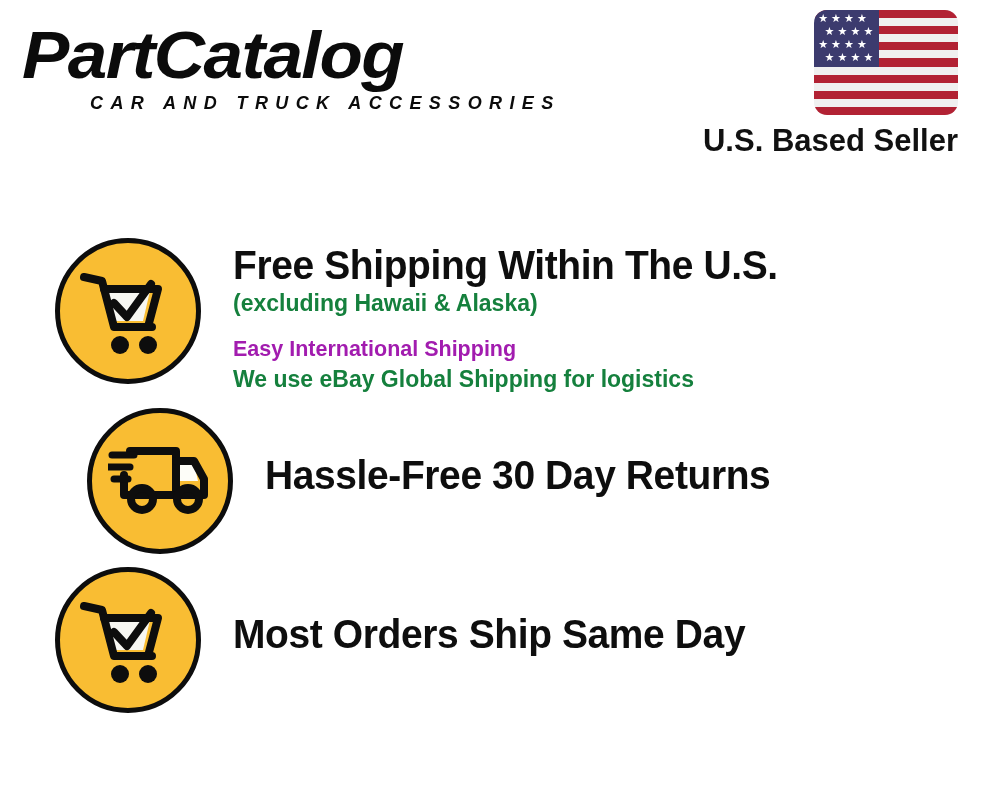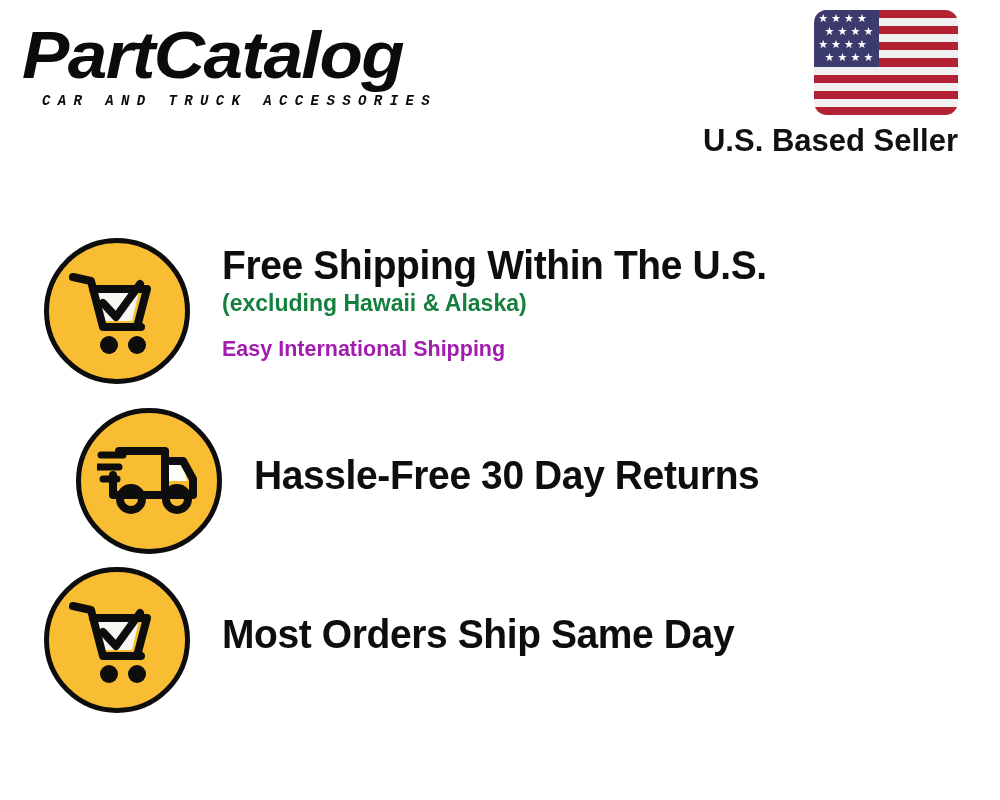--- a/index.html
+++ b/index.html
@@ -36,28 +36,28 @@
     font-style: italic;
     font-size: 67px;
     line-height: 74px;
     letter-spacing: -1.5px;
     color: #0b0b0b;
     white-space: nowrap;
     transform: scaleX(1.06);
     transform-origin: left center;
   }
   .logo-tagline {
-    font-family: Liberation Mono, monospace;
+    font-family: Liberation Sans, sans-serif;
     font-weight: bold;
     font-style: italic;
-    font-size: 14px;
+    font-size: 18px;
     letter-spacing: 7.4px;
     color: #0b0b0b;
     margin-top: 1px;
-    margin-left: 20px;
+    margin-left: 68px;
     white-space: nowrap;
   }
 
   
   .flag-wrap {
     position: absolute;
     right: 18px;
     top: 10px;
     text-align: right;
   }
@@ -108,20 +108,21 @@
     top: 230px;
     left: 0;
     width: 1000px;
   }
   .feature-row {
     position: absolute;
     left: 0;
     width: 882px;
     display: flex;
     align-items: flex-start;
+    padding-left: 11px;
   }
   .row-0 { top: 8px; }
   .row-1 { top: 178px; margin-left: 32px; }
   .row-2 { top: 337px; }
 
   .icon-circle {
     position: relative;
     flex: 0 0 auto;
     width: 146px;
     height: 146px;
@@ -226,20 +227,21 @@
         <path d="M26 24 L80 24 L70 62" fill="none" stroke="#0d0d0d" stroke-width="8" stroke-linecap="round" stroke-linejoin="round"></path>
         <path d="M36 38 L49 52 L73 19" fill="none" stroke="#0d0d0d" stroke-width="8" stroke-linecap="round" stroke-linejoin="round"></path>
         <circle cx="42" cy="80" r="9" fill="#0d0d0d"></circle>
         <circle cx="70" cy="80" r="9" fill="#0d0d0d"></circle>
       </svg>
     </div>
     <div class="feature-text">
       <div class="feature-title">Free Shipping Within The U.S.</div>
       <div class="feature-sub">(excluding Hawaii &amp; Alaska)</div>
       <div class="feature-sub-strong">Easy International Shipping</div>
+      <div class="feature-sub">We use eBay Global Shipping for logistics</div>
     </div>
   </div>
 
   <div class="feature-row row-1">
     <div class="icon-circle">
       <svg width="104" height="80" viewBox="0 0 104 80">
         <polygon points="72,22 86,22 90,40 72,40" fill="#fdfdf8"></polygon>
         <path d="M22 10 L68 10 L68 54 L16 54 L16 34" fill="none" stroke="#0d0d0d" stroke-width="8" stroke-linejoin="round" stroke-linecap="round"></path>
         <path d="M68 20 L86 20 L96 38 L96 54 L68 54" fill="none" stroke="#0d0d0d" stroke-width="8" stroke-linejoin="round" stroke-linecap="round"></path>
         <circle cx="34" cy="58" r="11" fill="none" stroke="#0d0d0d" stroke-width="8"></circle>

